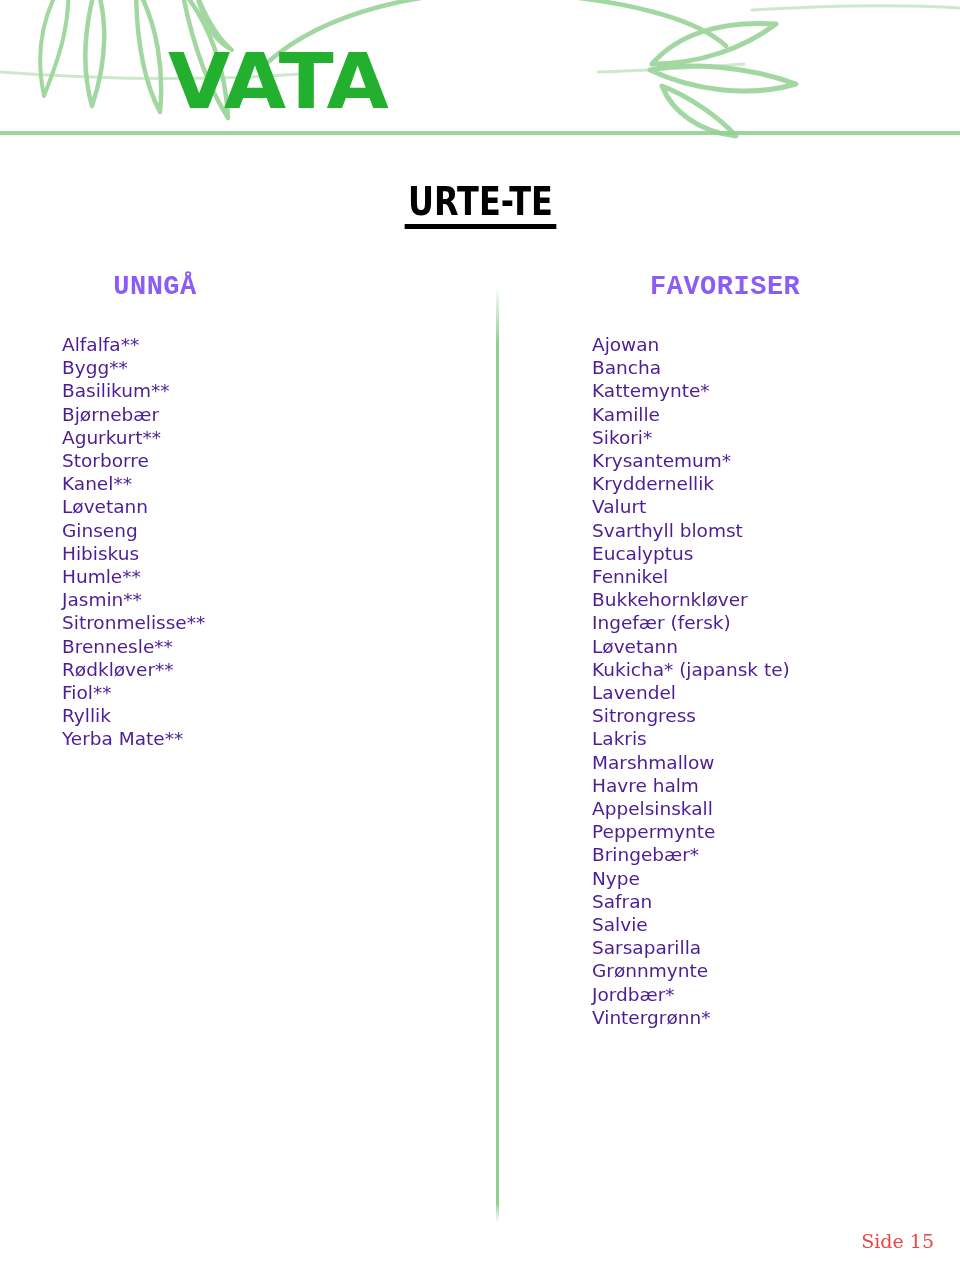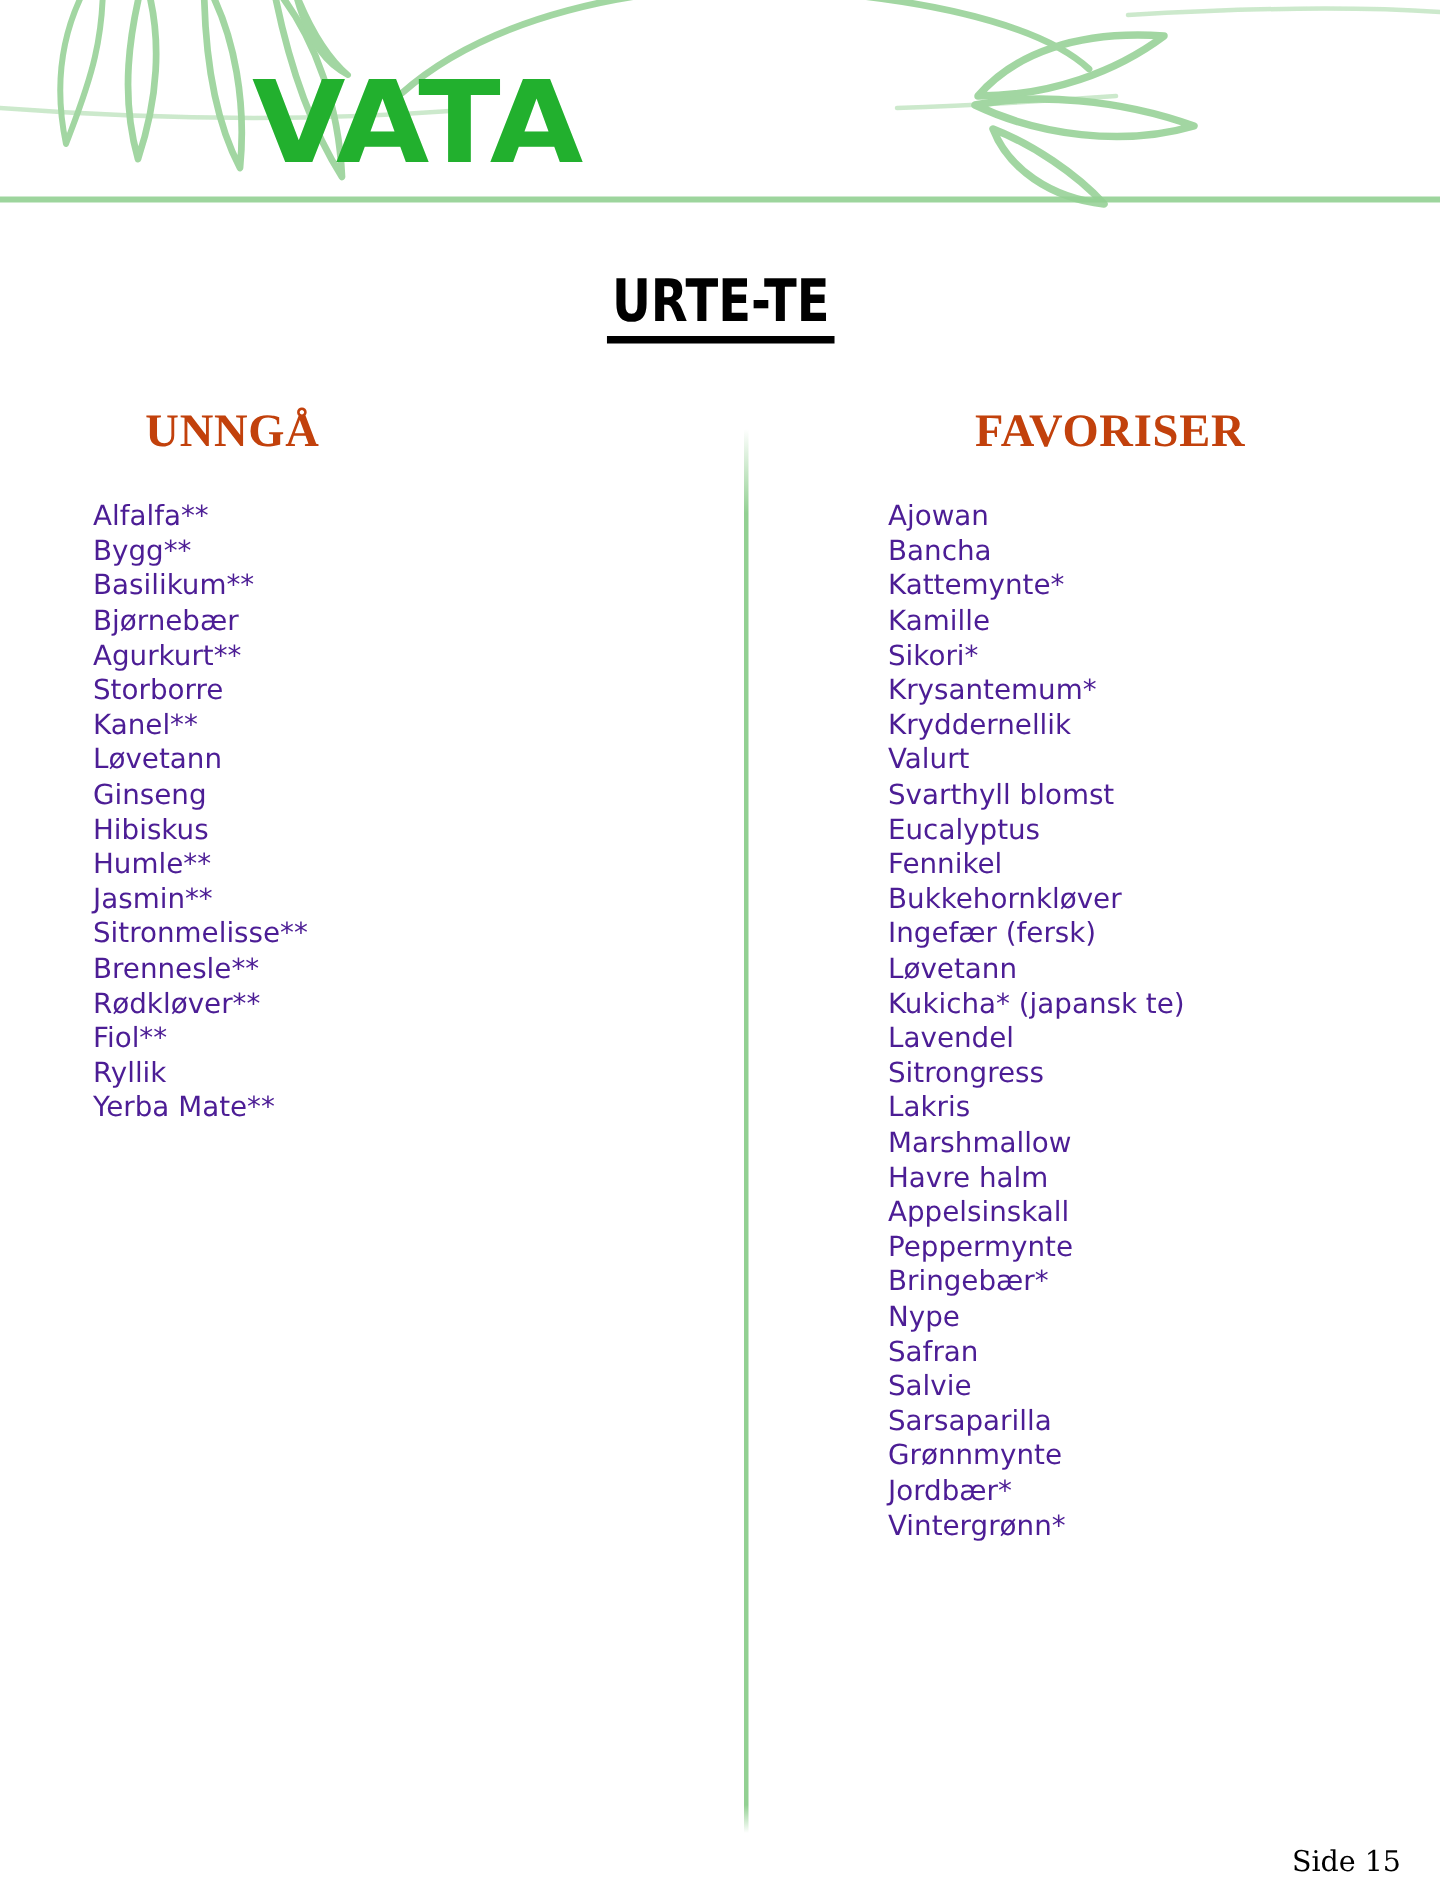--- a/index.html
+++ b/index.html
@@ -90,25 +90,25 @@
     width: 960px;
   }
   .column {
     position: absolute;
     top: 0;
   }
   #avoid-column  { left: 0px;   width: 496px; }
   #favor-column  { left: 500px; width: 460px; }
 
   .column-heading {
-    font-family: Liberation Serif, serif;
+    font-family: Liberation Mono, monospace;
     font-weight: bold;
-    font-size: 31px;
+    font-size: 27px;
     line-height: 30px;
-    color: #c2410c;
+    color: #8b5cf6;
     letter-spacing: 0.5px;
   }
   #avoid-heading {
     text-align: center;
     padding-right: 186px;
   }
   #favor-heading {
     text-align: left;
     padding-left: 150px;
   }
@@ -127,21 +127,21 @@
   .herb-list li { white-space: nowrap; }
 
   
   #page-footer {
     position: absolute;
     right: 26px;
     bottom: 14px;
     font-family: "DejaVu Serif", serif;
     font-size: 19px;
     line-height: 22px;
-    color: #000000;
+    color: #ef4444;
   }
 </style>
 </head>
 <body>
 
 <div id="header-banner">
 
   <svg id="header-decoration" width="960" height="140" viewBox="0 0 960 140">
     <g fill="none" stroke="#92d092" stroke-linecap="round" stroke-linejoin="round" opacity="0.85">
 

